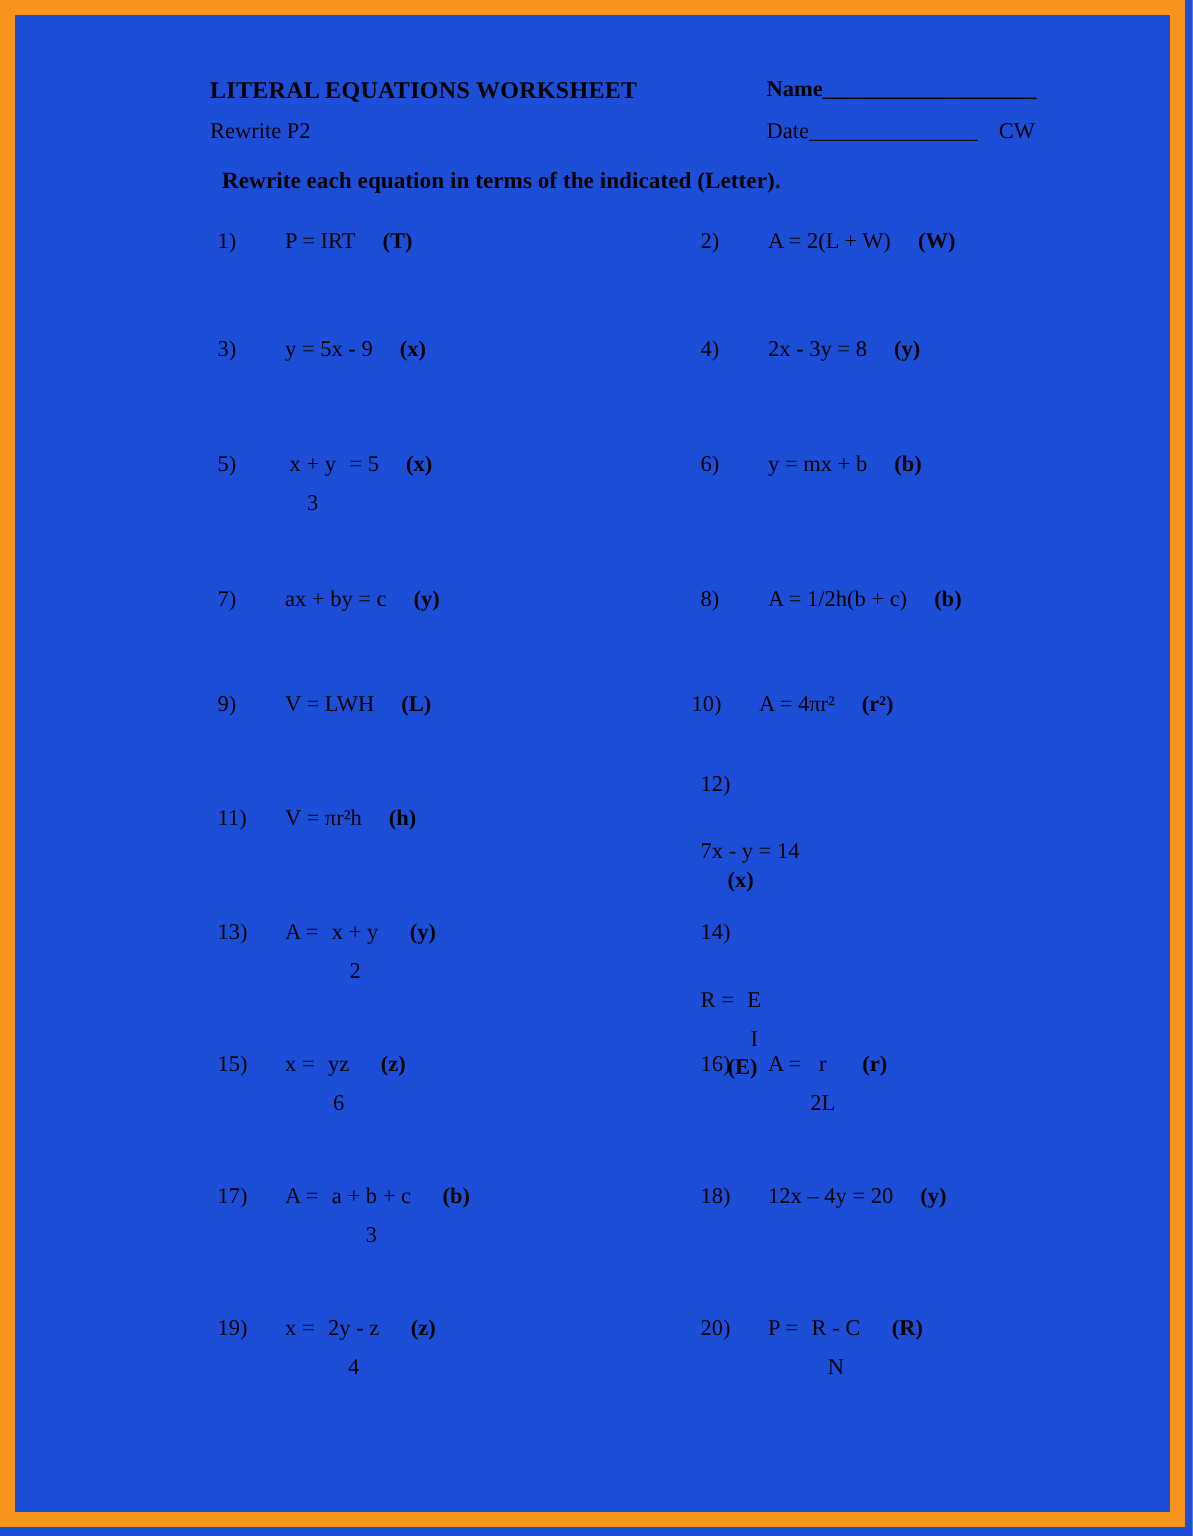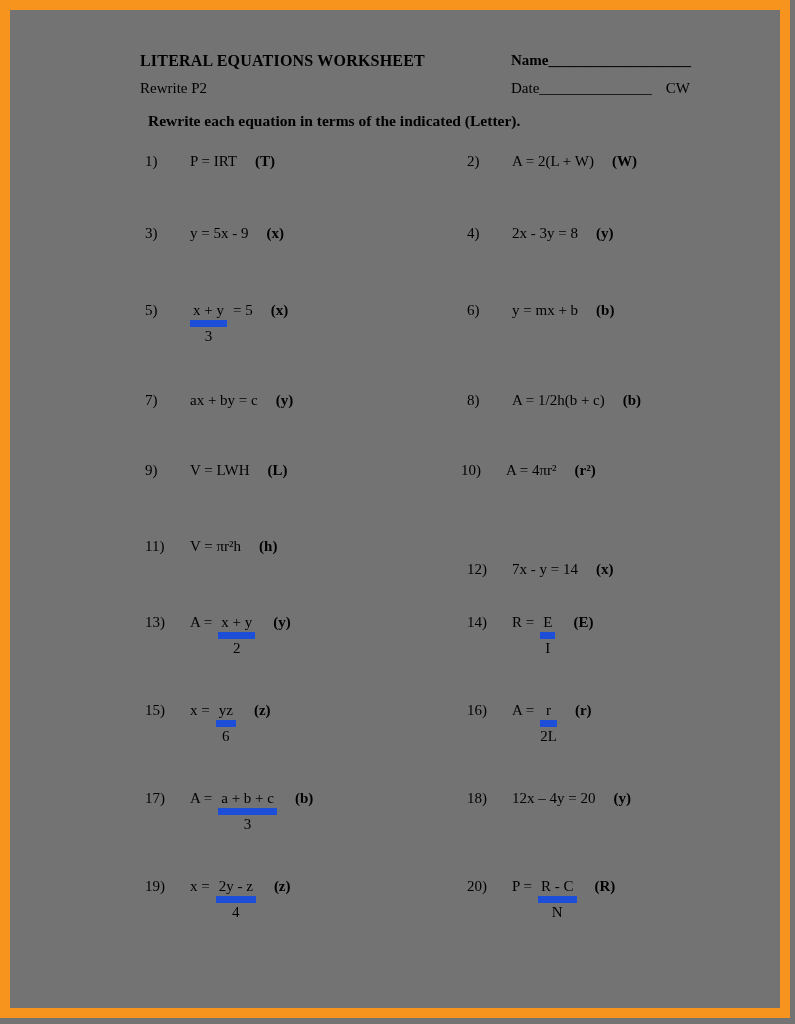--- a/index.html
+++ b/index.html
@@ -4,21 +4,21 @@
 <style>
   html, body { margin: 0; padding: 0; }
   body {
     width: 795px; height: 1024px;
     background: #ffffff;
     font-family: "Liberation Serif", serif;
     color: #000000;
     position: relative;
     overflow: hidden;
   }
-  .page { position: absolute; inset: 0; background: #737373; }
+  .page { position: absolute; inset: 0; background: #1d4ed8; }
   .frame {
     position: absolute;
     left: 0; top: 0; right: 5px; bottom: 6px;
     border: 10px solid #F7941E;
     pointer-events: none;
   }
   .header-title {
     position: absolute; left: 140px; top: 52px;
     font-size: 16px; font-weight: bold; letter-spacing: 0.2px;
   }
@@ -144,39 +144,39 @@
         </span>
         <span class="ans">(r²)</span>
       </div>
       <div class="problem" style="top: 537px; left: 145px;">
         <span class="pnum">11)</span>
         <span class="eq">
           <span>V = πr²h</span>
         </span>
         <span class="ans">(h)</span>
       </div>
-      <div class="problem" style="top: 560px; left: 467px;">
+      <div class="problem" style="top: 514px; left: 467px; flex-direction: column;">
         <span class="pnum">12)</span>
         <span class="eq">
           <span>7x - y = 14</span>
         </span>
         <span class="ans">(x)</span>
       </div>
       <div class="problem" style="top: 613px; left: 145px;">
         <span class="pnum">13)</span>
         <span class="eq">
           <span>A =</span>
           <span class="frac">
             <span class="fnum">x + y</span>
             <span class="fden">2</span>
           </span>
         </span>
         <span class="ans">(y)</span>
       </div>
-      <div class="problem" style="top: 613px; left: 467px;">
+      <div class="problem" style="top: 613px; left: 467px; flex-direction: column;">
         <span class="pnum">14)</span>
         <span class="eq">
           <span>R =</span>
           <span class="frac">
             <span class="fnum">E</span>
             <span class="fden">I</span>
           </span>
         </span>
         <span class="ans">(E)</span>
       </div>

